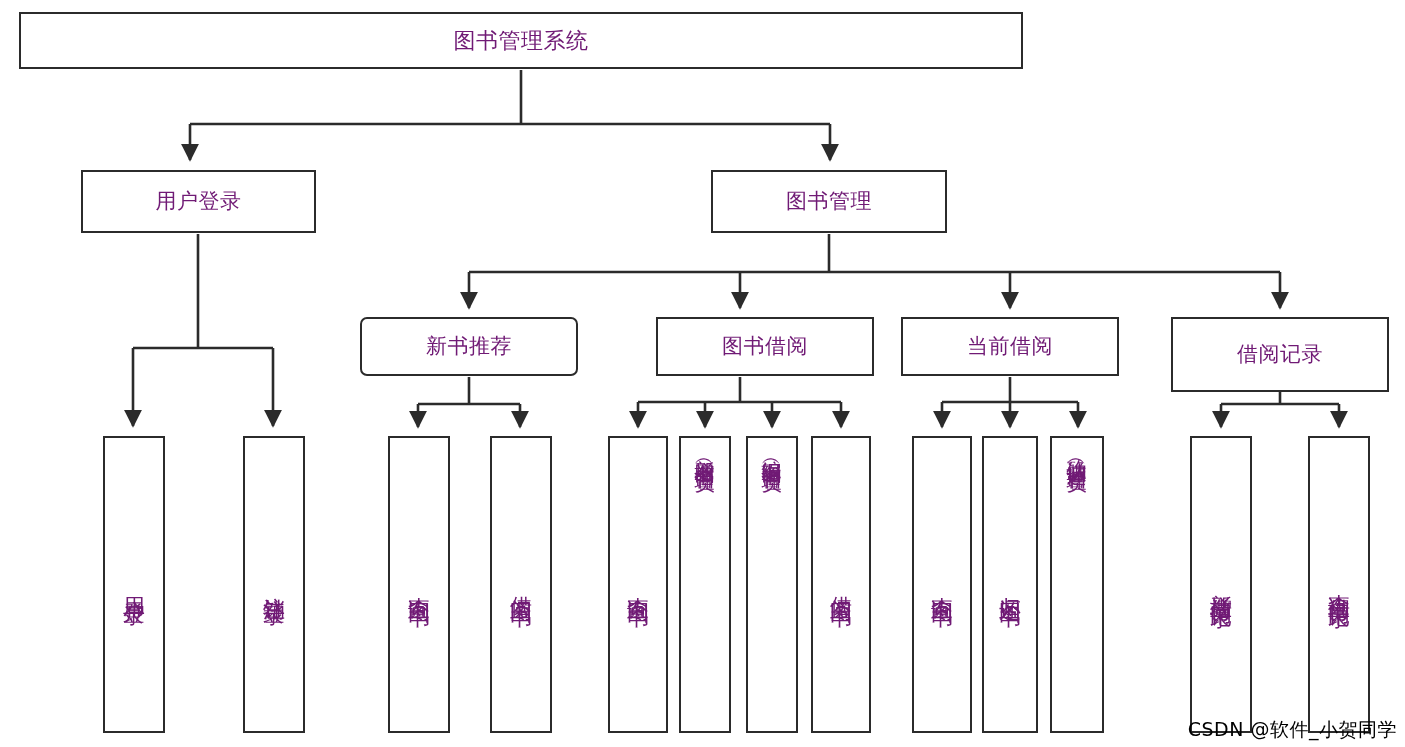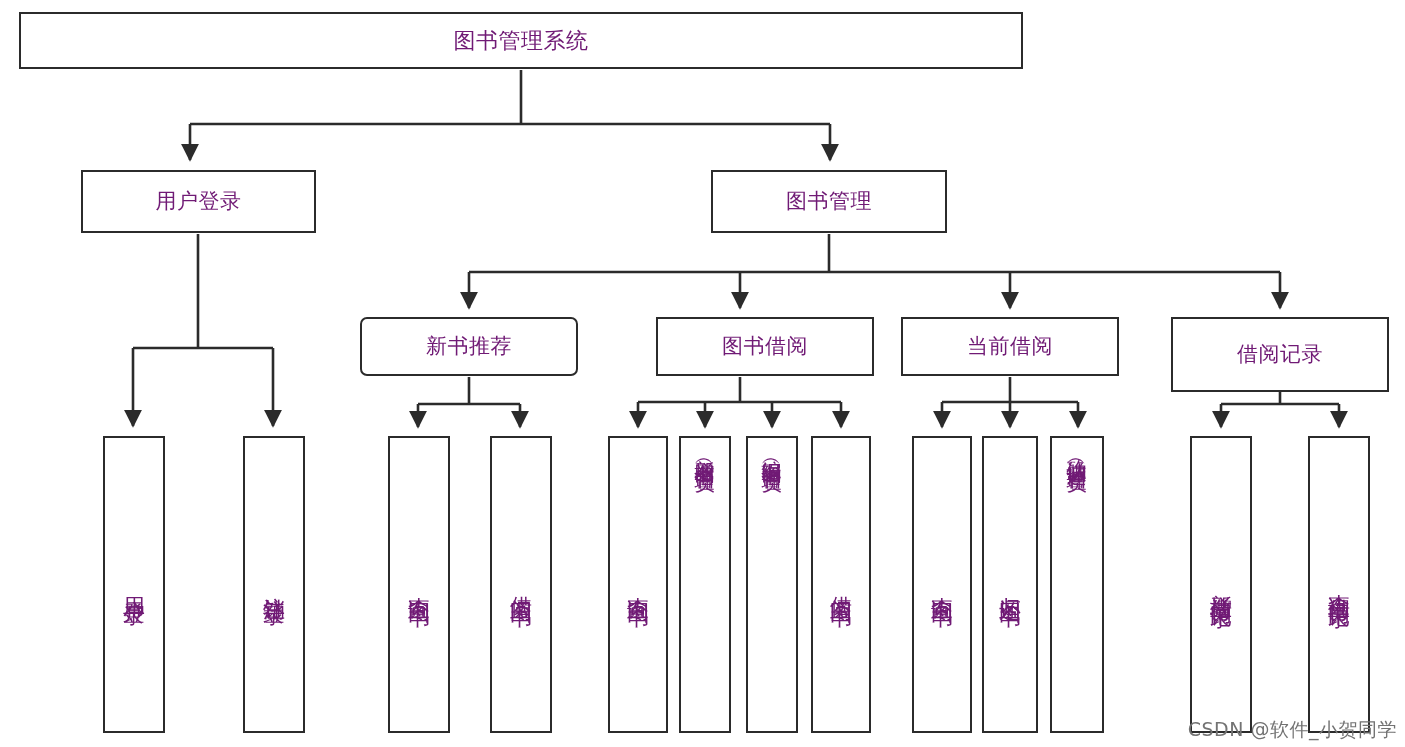--- a/index.html
+++ b/index.html
@@ -61,21 +61,21 @@
   .node.v.mid{
     align-items:center;
     padding-top:0;
   }
   .node.v.narrow .label{font-size:20px;letter-spacing:2px;}
   .watermark{
     position:absolute;
     right:8px;
     bottom:4px;
     font-size:19px;
-    color:#737373;
+    color:#000000;
     z-index:5;
     white-space:nowrap;
     letter-spacing:0.5px;
   }
 </style>
 </head>
 <body>
 
 <div id="canvas">
 

